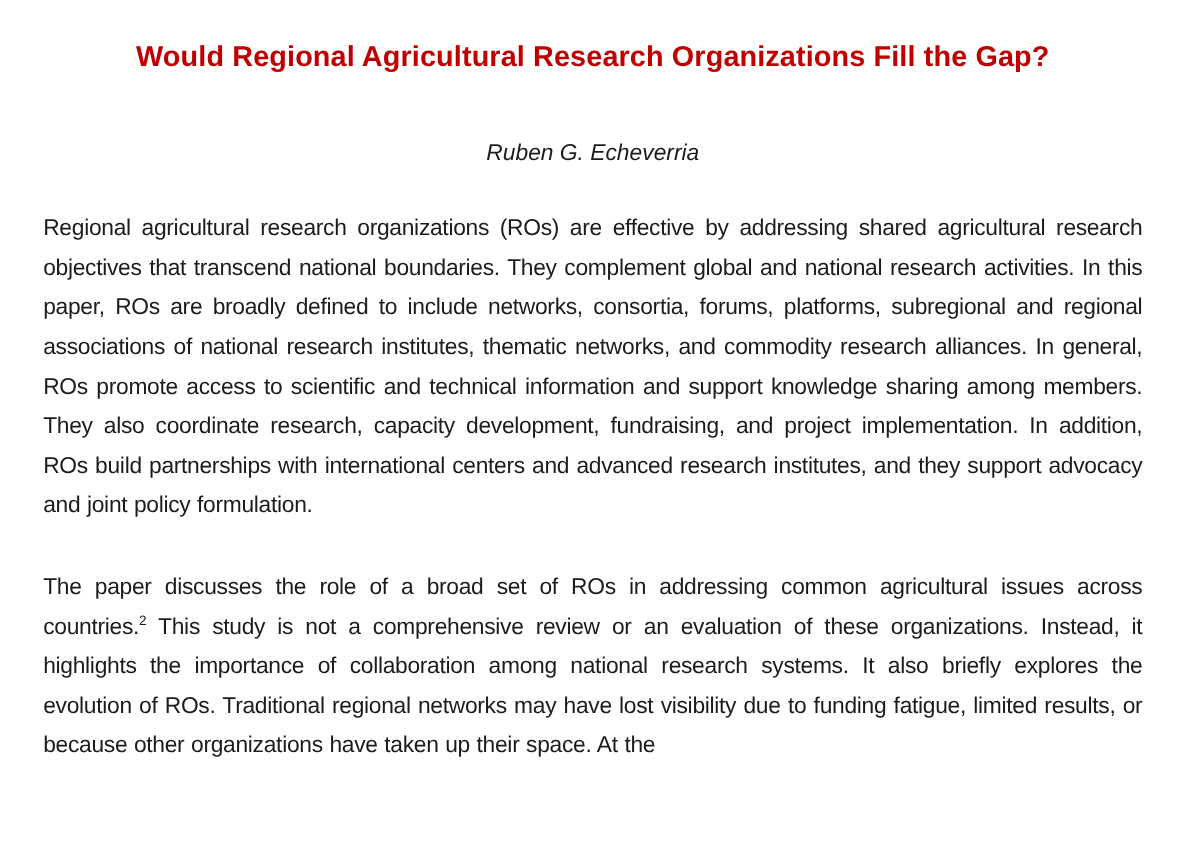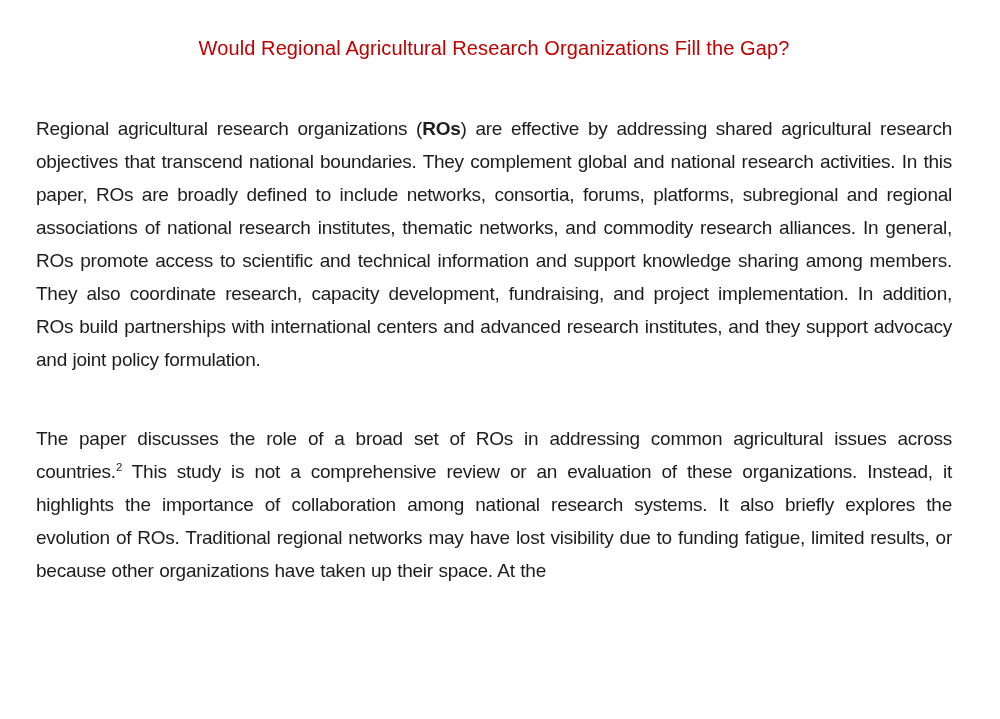--- a/index.html
+++ b/index.html
@@ -19,23 +19,23 @@
     box-sizing: border-box;
     width: 1000px;
     height: 719px;
     padding: 0 48px 0 36px;
     position: relative;
   }
   .title {
     margin: 30px 0 0 0;
     text-align: center;
     white-space: nowrap;
-    font-size: 20px;
+    font-size: 24px;
     line-height: 36px;
-    font-weight: 400;
+    font-weight: 700;
     color: #C00000;
     letter-spacing: 0.1px;
   }
   .byline {
     margin-top: 46px;
     text-align: center;
     font-style: italic;
     font-size: 19px;
     line-height: 31px;
     color: #1c1c1c;
@@ -47,31 +47,32 @@
     vertical-align: super;
   }
   .body-para {
     margin: 0;
     text-align: justify;
     font-size: 19px;
     line-height: 33px;
     letter-spacing: -0.25px;
     word-spacing: 0.5px;
   }
-  .body-para b { font-weight: 700; }
+  .body-para b { font-weight: 400; }
   .para-intro { margin-top: 31px; }
-  .para-scope { margin-top: 46px; }
+  .para-scope { margin-top: 35px; }
 </style>
 </head>
 <body>
 
 <div class="page">
 
   <h1 class="title">Would Regional Agricultural Research Organizations Fill the Gap?</h1>
 
   <div class="byline">
+    <div>Ruben G. Echeverria</div>
   </div>
 
   <p class="body-para para-intro">Regional agricultural research organizations (<b>ROs</b>) are effective by addressing shared agricultural research objectives that transcend national boundaries. They complement global and national research activities. In this paper, ROs are broadly defined to include networks, consortia, forums, platforms, subregional and regional associations of national research institutes, thematic networks, and commodity research alliances. In general, ROs promote access to scientific and technical information and support knowledge sharing among members. They also coordinate research, capacity development, fundraising, and project implementation. In addition, ROs build partnerships with international centers and advanced research institutes, and they support advocacy and joint policy formulation.</p>
 
   <p class="body-para para-scope">The paper discusses the role of a broad set of ROs in addressing common agricultural issues across countries.<sup>2</sup> This study is not a comprehensive review or an evaluation of these organizations. Instead, it highlights the importance of collaboration among national research systems. It also briefly explores the evolution of ROs. Traditional regional networks may have lost visibility due to funding fatigue, limited results, or because other organizations have taken up their space. At the</p>
 
 </div>
 
 </body></html>

